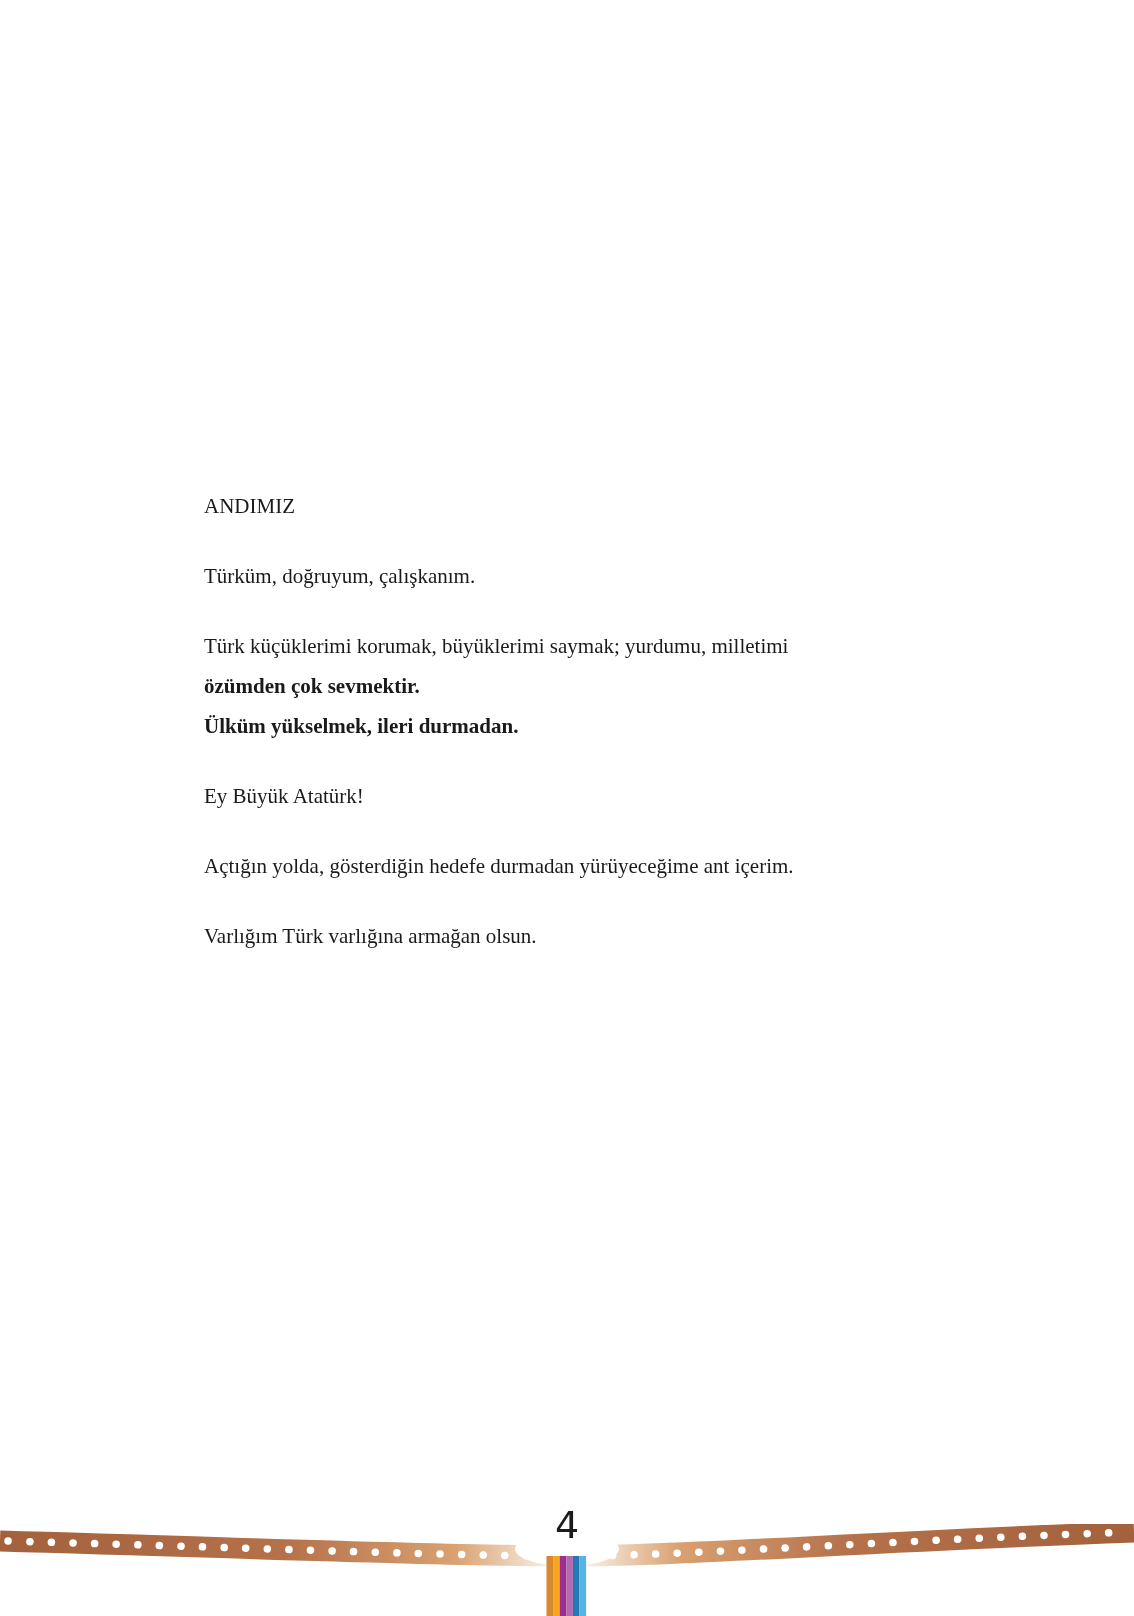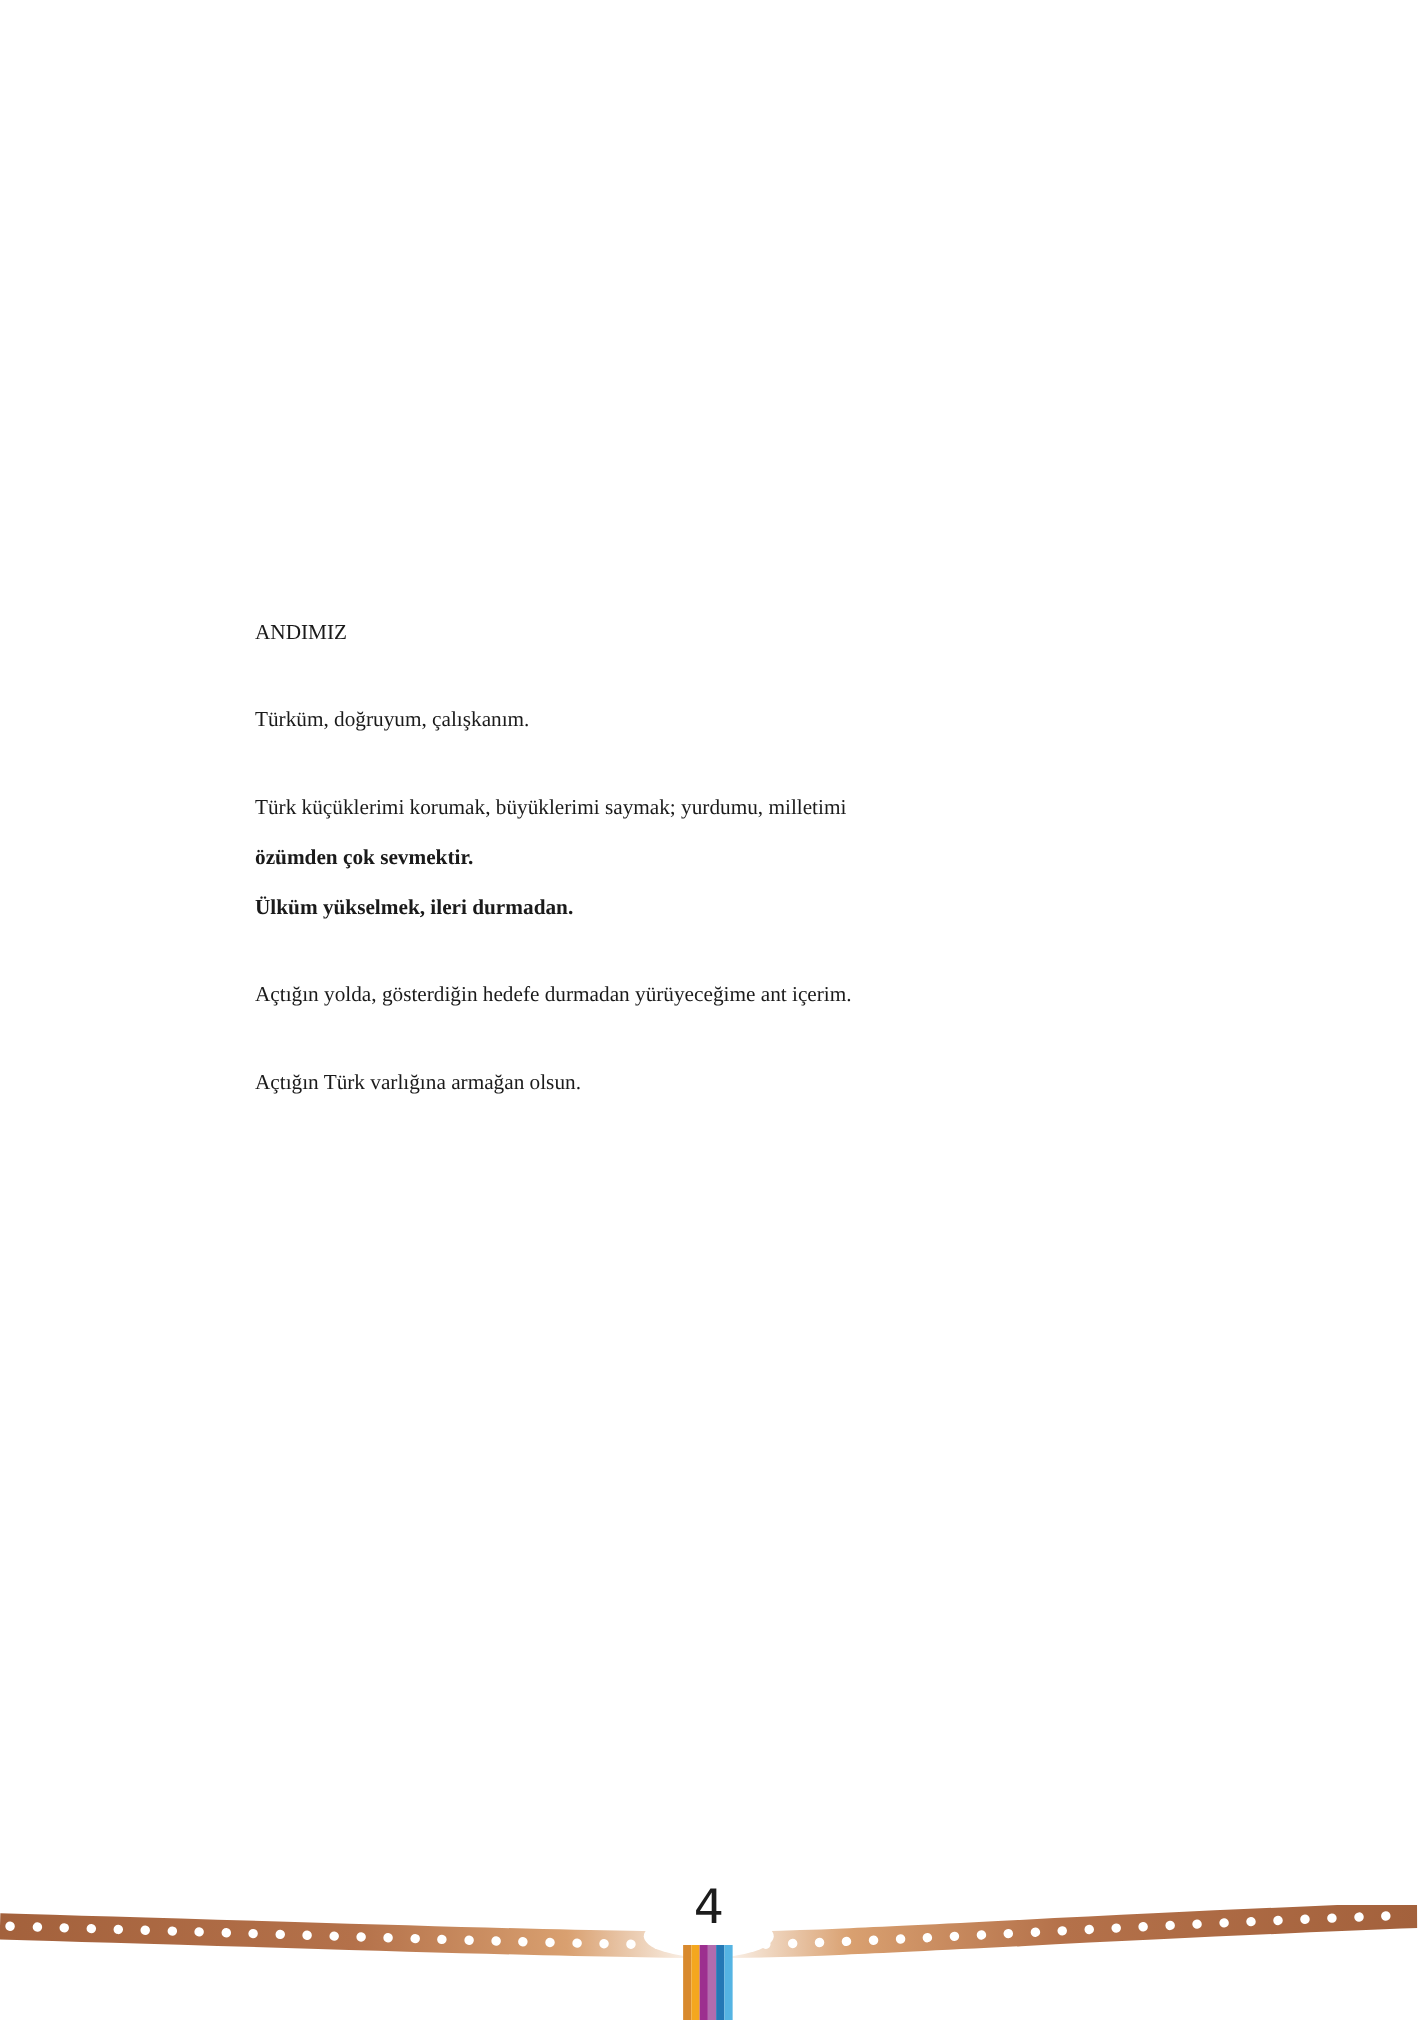--- a/index.html
+++ b/index.html
@@ -12,21 +12,21 @@
     font-family: "Liberation Serif", "DejaVu Serif", serif;
   }
   .text-block {
     position: absolute;
     left: 204px;
     top: 486px;
     width: 740px;
   }
   .text-block p {
     margin: 30px 0 0 0;
-    font-size: 17px;
+    font-size: 21px;
     line-height: 40px;
     color: #1a1a1a;
     white-space: nowrap;
   }
   .text-block p.first { margin-top: 0; }
   .text-block p.cont  { margin-top: 0; font-weight: bold; }
   .page-number {
     position: absolute;
     left: 507px;
     top: 1503px;
@@ -53,22 +53,23 @@
 <body>
 
 <div class="page">
 
   <div class="text-block">
     <p class="first">ANDIMIZ</p>
     <p>Türküm, doğruyum, çalışkanım.</p>
     <p>Türk küçüklerimi korumak, büyüklerimi saymak; yurdumu, milletimi</p>
     <p class="cont">özümden çok sevmektir.</p>
     <p class="cont">Ülküm yükselmek, ileri durmadan.</p>
+    <p>Ey Büyük Atatürk!</p>
     <p>Açtığın yolda, gösterdiğin hedefe durmadan yürüyeceğime ant içerim.</p>
-    <p>Açtığın Türk varlığına armağan olsun.</p>
+    <p>Varlığım Türk varlığına armağan olsun.</p>
   </div>
 
   <div class="page-number">4</div>
 
   <svg class="footer-art" viewBox="0 0 1134 92" preserveAspectRatio="none" xmlns="http://www.w3.org/2000/svg">
     <defs>
       <linearGradient id="ribbonGrad" x1="0" y1="0" x2="1134" y2="0" gradientUnits="userSpaceOnUse">
         <stop offset="0" style="stop-color: rgb(163, 97, 60);"></stop>
         <stop offset="0.25" style="stop-color: rgb(180, 113, 74);"></stop>
         <stop offset="0.40" style="stop-color: rgb(217, 160, 112);"></stop>

